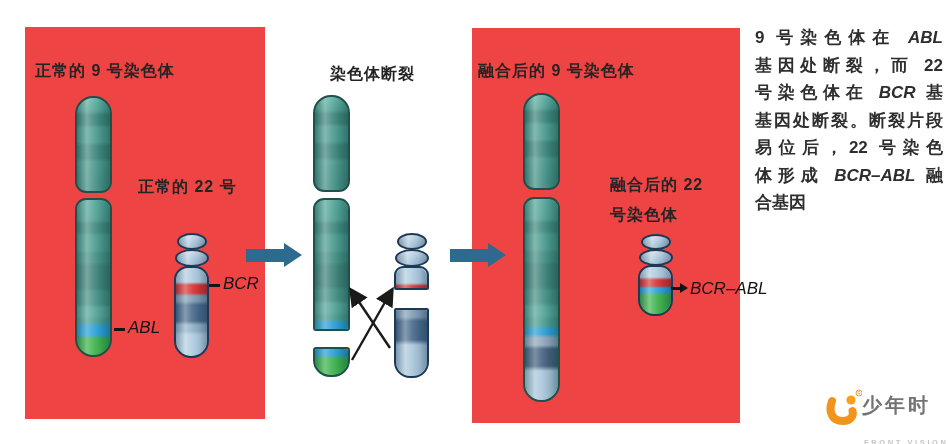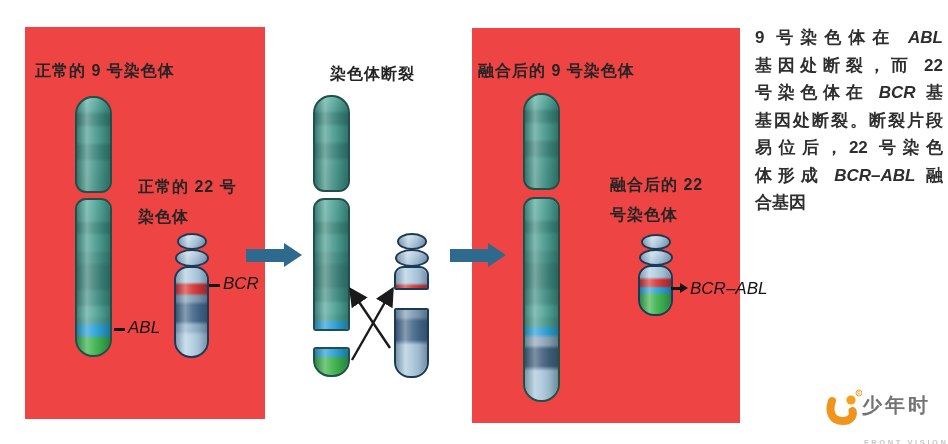--- a/index.html
+++ b/index.html
@@ -73,21 +73,20 @@
   #logo-name{position:absolute;left:40px;top:4px;font-size:20px;font-weight:600;color:#737373;letter-spacing:3px;white-space:nowrap;}
   #logo-sub{position:absolute;left:42px;top:29px;font-size:7.5px;font-weight:bold;color:#c6c6c6;letter-spacing:2.6px;white-space:nowrap;margin-top:21px;}
 </style>
 </head>
 <body>
 
 <div id="left-panel" class="panel">
   <div class="cn-title" style="left:10px;top:34px;">正常的 9 号染色体</div>
   <div class="cn-title" style="left:113px;top:145px;">
     <div class="ln">正常的 22 号</div>
-    <div class="ln">染色体</div>
   </div>
 </div>
 
 <div class="chrom c9top" style="left:75px;top:96px;"></div>
 <div class="chrom c9long-normal" style="left:75px;top:198px;"></div>
 <div class="pointer-line" style="left:114px;top:328px;width:11px;"></div>
 <div class="gene-label" style="left:128px;top:318px;">ABL</div>
 
 <div class="knob" style="left:177px;top:233px;width:30px;height:17px;"></div>
 <div class="knob" style="left:175px;top:249px;width:34px;height:18px;"></div>

